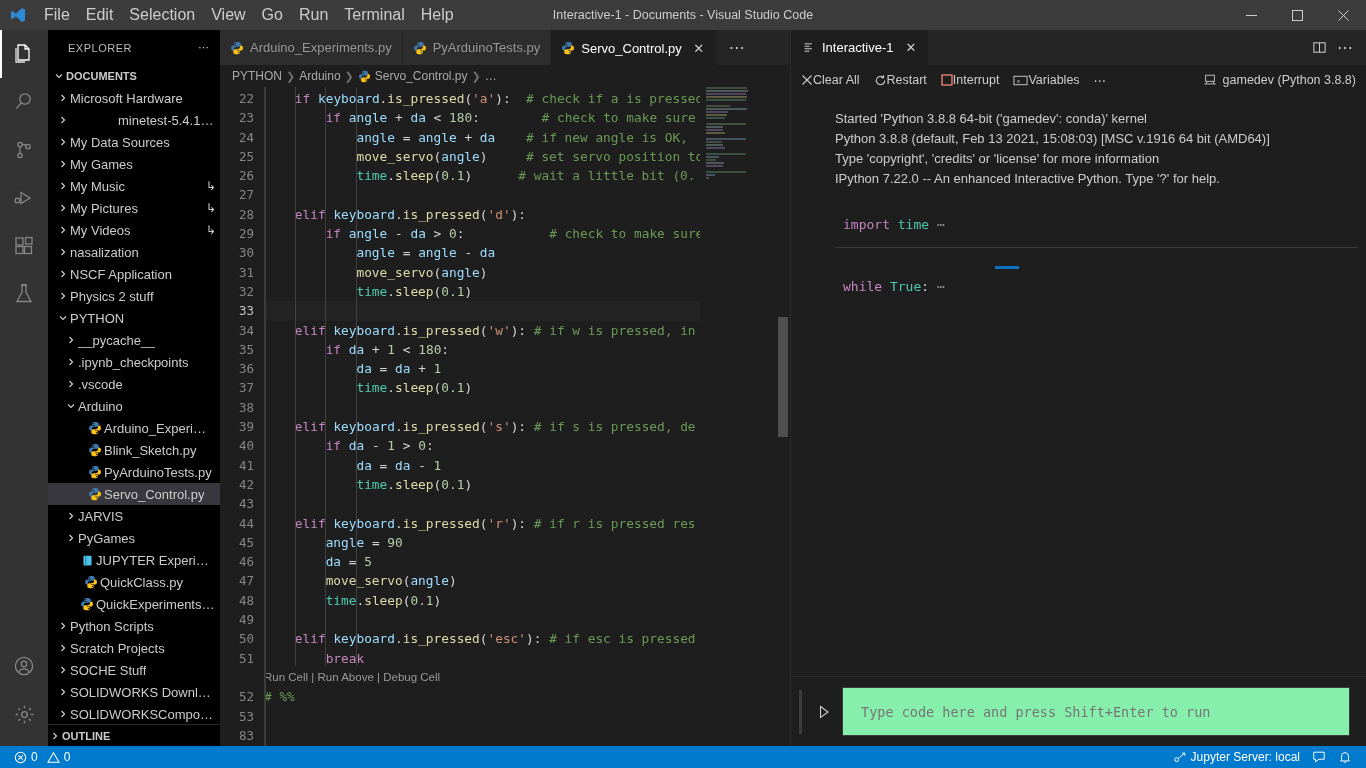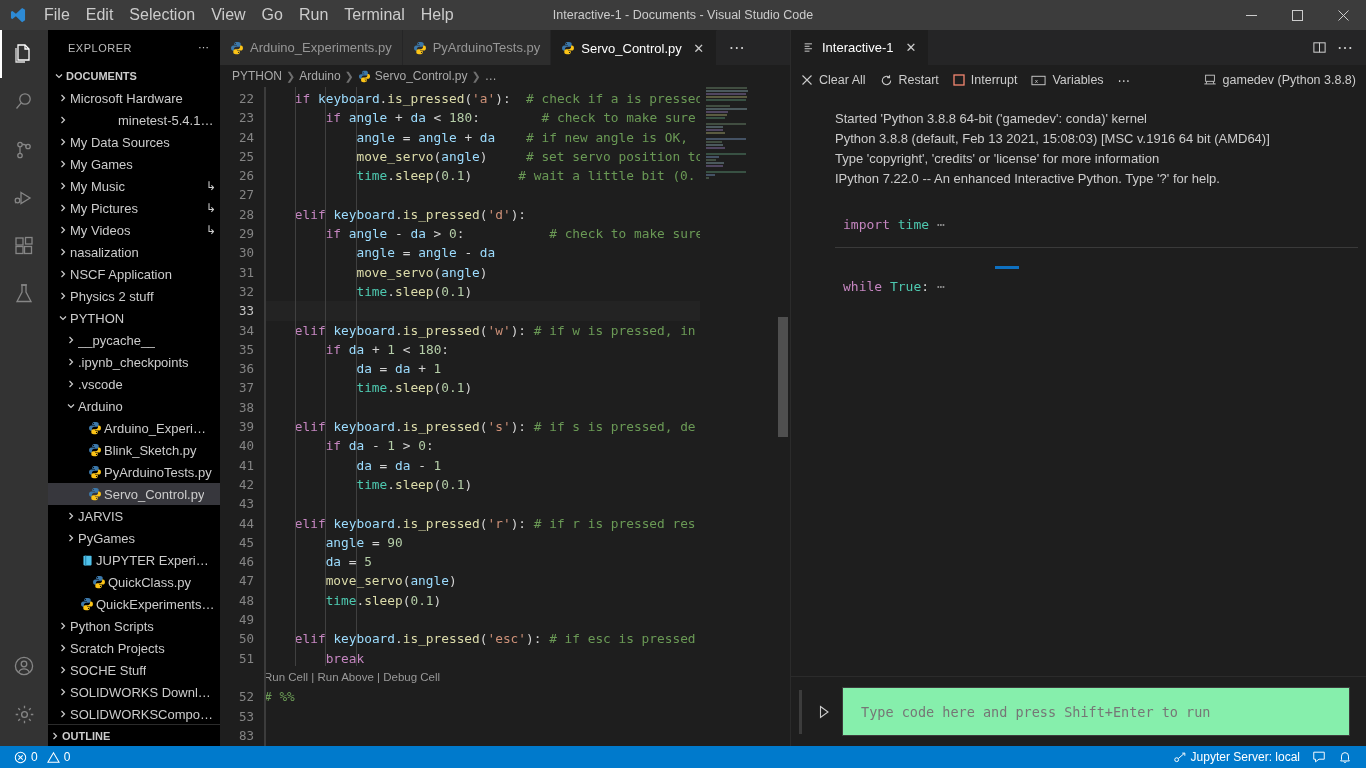--- a/index.html
+++ b/index.html
@@ -149,21 +149,21 @@
   .ia-tabsbar { height: 35px; background: #252526; display: flex; align-items: stretch; flex:0 0 35px;}
   .ia-tab {
     display: flex; align-items: center; gap: 6px; padding: 0 12px;
     font-size: 13px; background: #1e1e1e; color: #ffffff; cursor: pointer;
   }
   .ia-actions { margin-left: auto; display: flex; align-items: center; gap: 10px; padding-right: 12px; color:#cccccc;}
   .ia-toolbar {
     height: 30px; display: flex; align-items: center; gap: 14px; padding: 0 10px;
     font-size: 12.5px; color: #cccccc; flex: 0 0 30px; background:#1e1e1e;
   }
-  .ia-tbtn { display: flex; align-items: center; gap: 6px; cursor: pointer; }
+  .ia-tbtn { display: flex; align-items: center; gap: 0; cursor: pointer; }
   .ia-kernel { margin-left: auto; display: flex; align-items: center; gap: 6px; font-size: 12.5px; }
   .ia-content { flex: 1; overflow: hidden; padding: 14px 0 0 44px; min-height: 0; position: relative; }
   .ia-text { font-size: 13px; line-height: 20px; color: #cccccc; }
   .ia-cell { margin-top: 26px; position: relative; }
   .ia-cellcode {
     font-family: "DejaVu Sans Mono", monospace; font-size: 13px; line-height: 20px;
     padding-left: 8px;
   }
   .ia-divider { height: 1px; background: #3a3a3a; margin: 12px 8px 0 0; }
   .ia-exec-marker { height: 3px; width: 24px; background: #0e70c0; margin: 18px 0 0 160px; }
@@ -487,21 +487,21 @@
           <div class="trow" style="padding-left: 16px;">
             <span class="chev"></span>
             <span class="fileicon">
               <svg width="13" height="13" viewBox="0 0 16 16">
                 <rect x="3" y="2" width="10" height="12" rx="1" fill="#4fc1e9"></rect>
                 <rect x="5" y="2" width="1.5" height="12" fill="#2b8bb5"></rect>
               </svg>
             </span>
             <span class="tlabel">JUPYTER Experiment…</span>
           </div>
-          <div class="trow" style="padding-left: 28px;">
+          <div class="trow" style="padding-left: 20px;">
             <span class="chev"></span>
             <span class="fileicon">
               <svg width="14" height="14" viewBox="0 0 16 16">
                 <path d="M7.9 1c-1.8 0-3 .7-3 2v1.6h3.1v.5H3.6c-1.3 0-2.4 1-2.4 3s1 2.9 2.3 2.9h1V9.2c0-1.4 1.2-2.5 2.6-2.5h3c1.2 0 2.1-1 2.1-2.2V3C12.2 1.8 11 1 9.3 1zM6.3 2.2c.4 0 .7.3.7.7s-.3.7-.7.7-.7-.3-.7-.7.3-.7.7-.7z" fill="#3c78aa"></path>
                 <path d="M8.1 15c1.8 0 3-.7 3-2v-1.6H8v-.5h4.4c1.3 0 2.4-1 2.4-3s-1-2.9-2.3-2.9h-1v1.8c0 1.4-1.2 2.5-2.6 2.5h-3c-1.2 0-2.1 1-2.1 2.2V13c0 1.2 1.2 2 2.9 2zm1.6-1.2c-.4 0-.7-.3-.7-.7s.3-.7.7-.7.7.3.7.7-.3.7-.7.7z" fill="#fcc417"></path>
               </svg>
             </span>
             <span class="tlabel">QuickClass.py</span>
           </div>
           <div class="trow" style="padding-left: 16px;">

